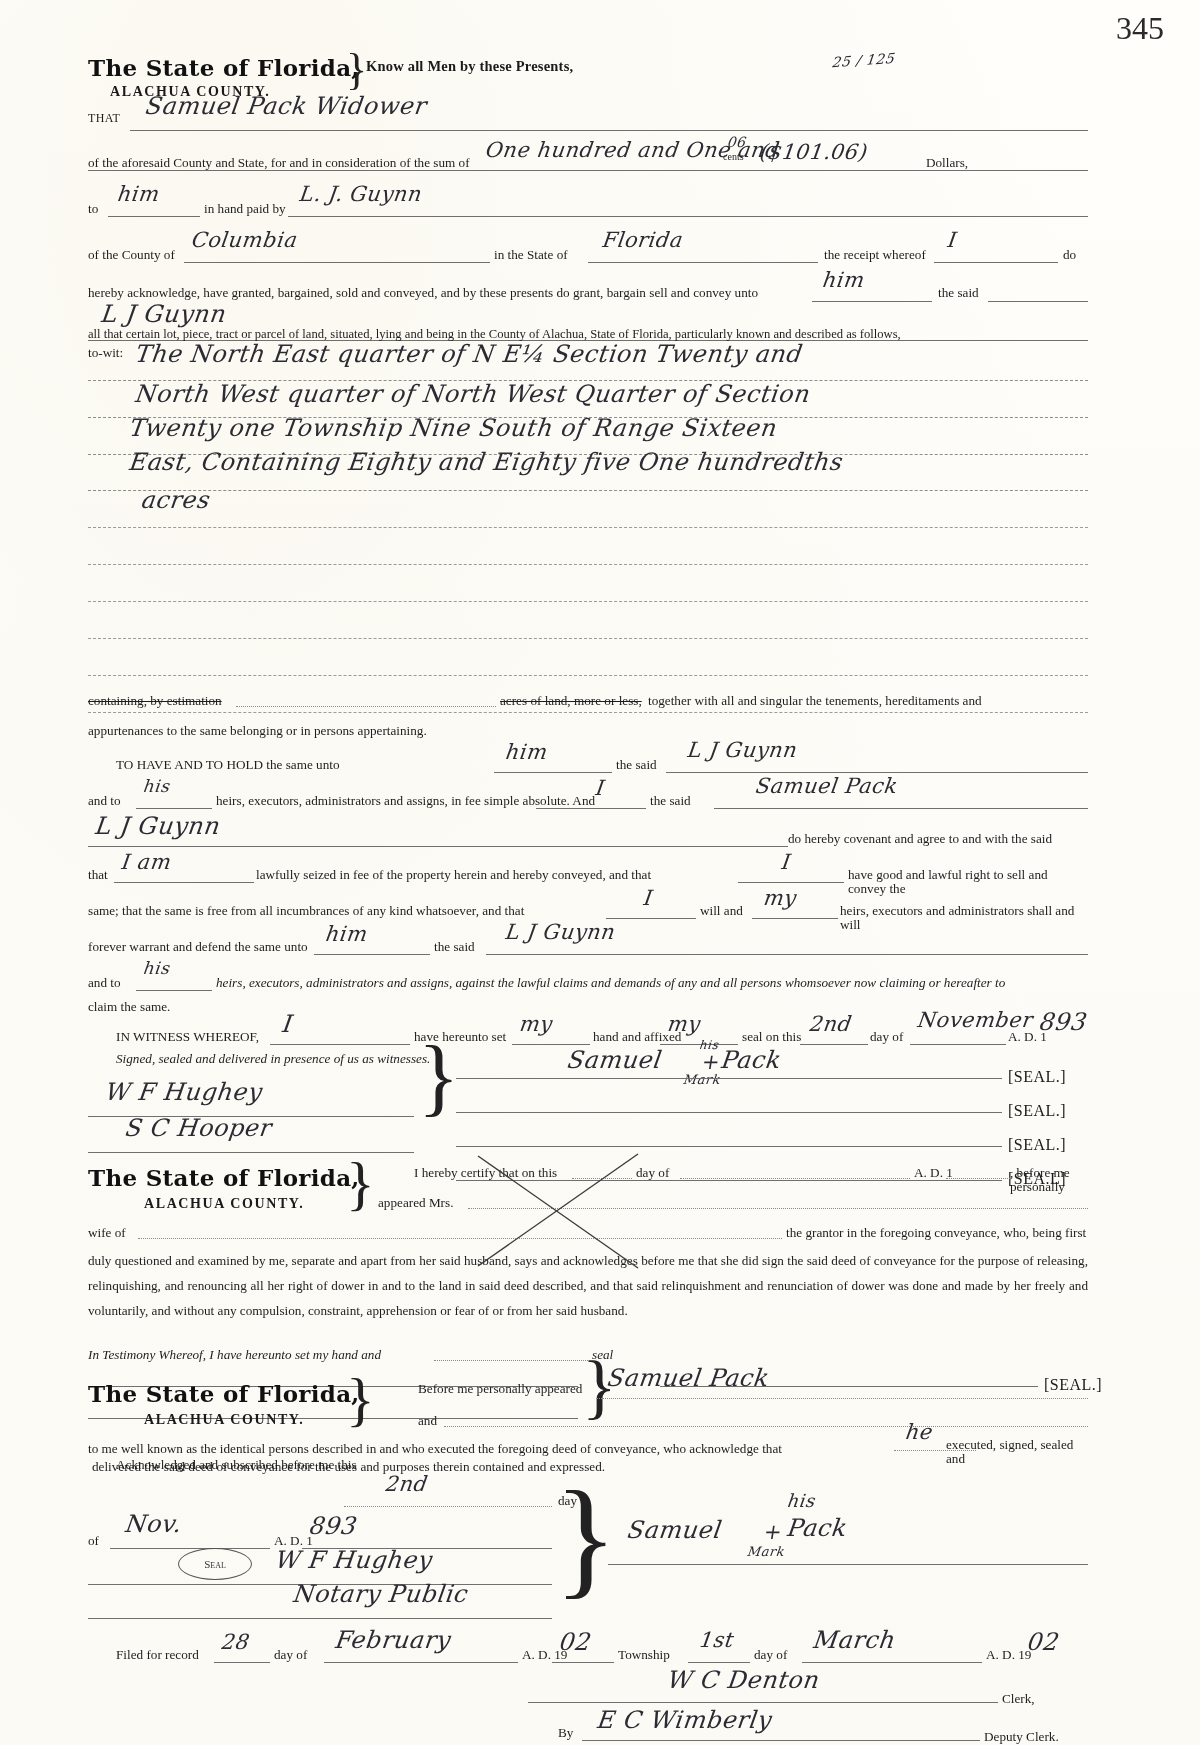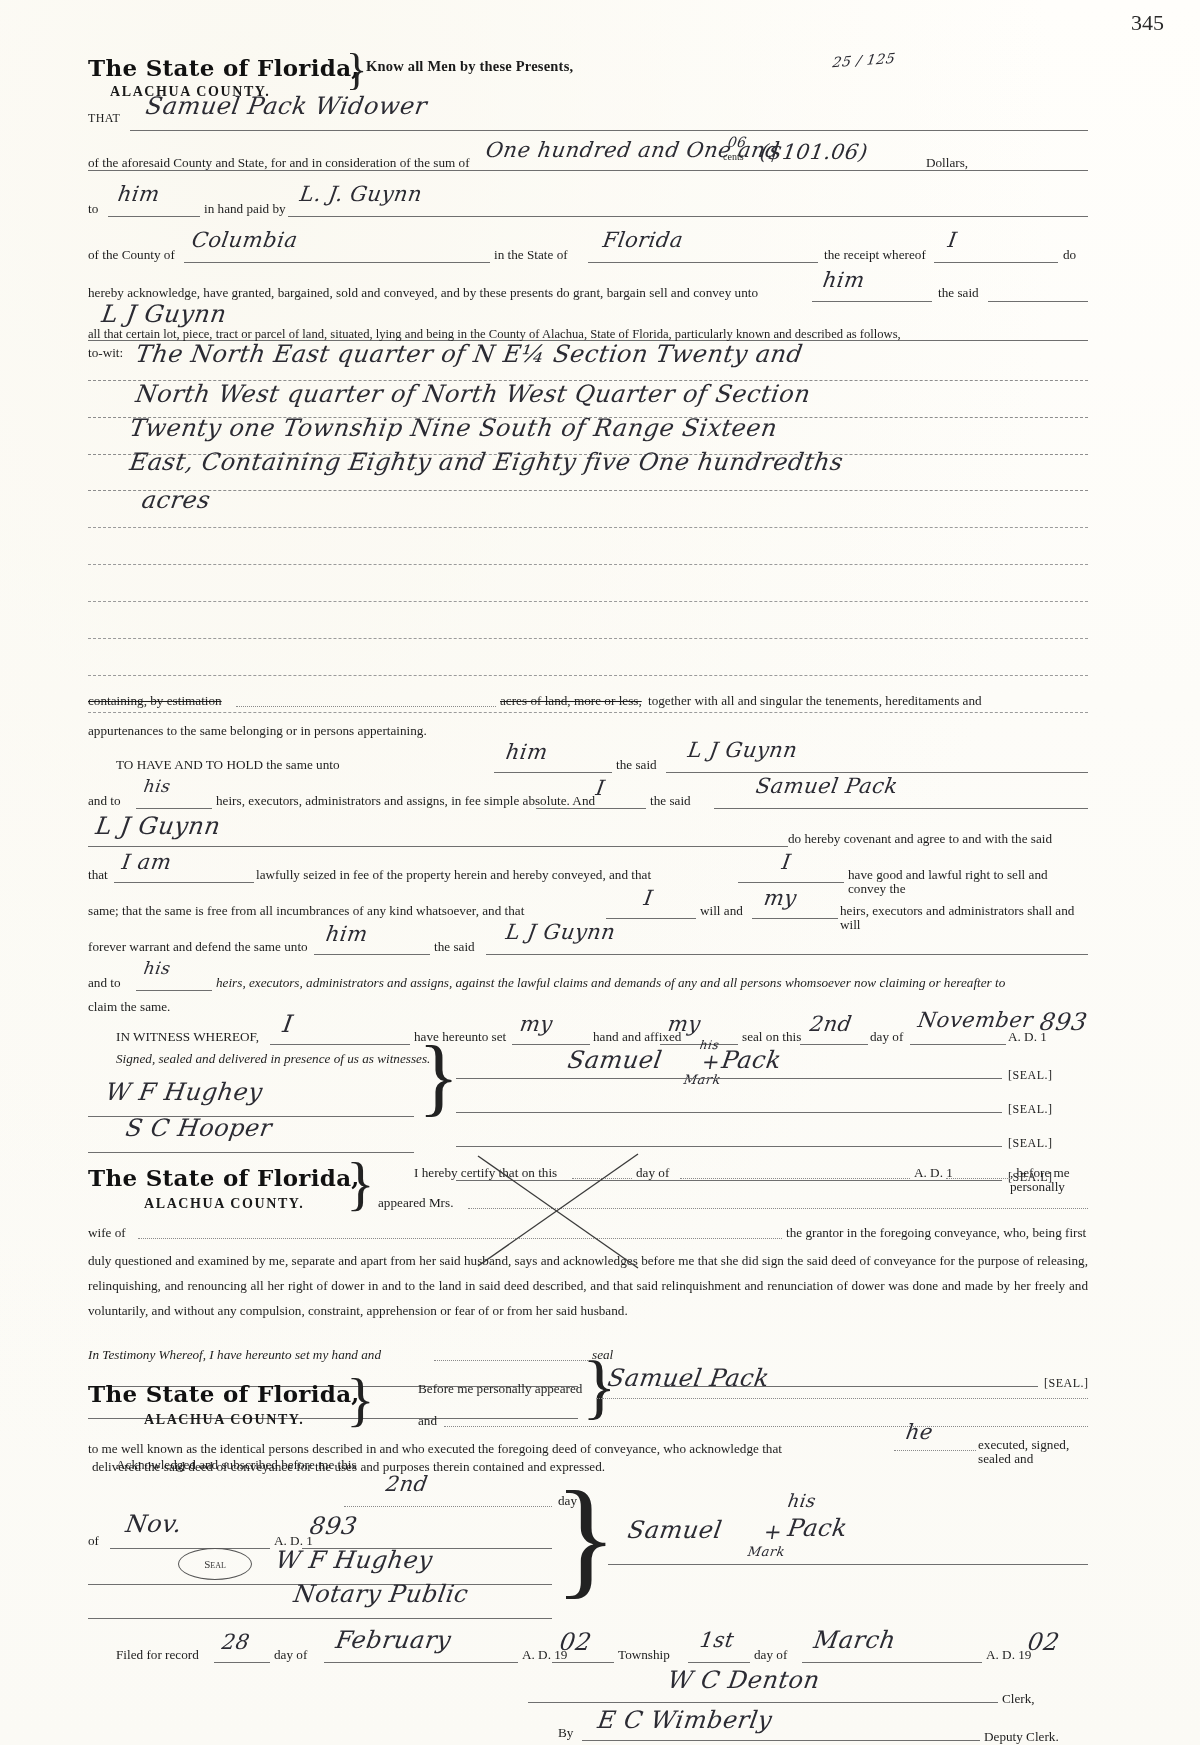--- a/index.html
+++ b/index.html
@@ -25,21 +25,21 @@
     background:
       radial-gradient(ellipse at 20% 10%, rgba(250,248,240,0.9), rgba(255,255,255,0) 60%),
       linear-gradient(180deg, #fffefb 0%, #fdfcf8 40%, #fbfaf5 100%);
     pointer-events: none;
   }
   .page-number {
     position: absolute;
     top: 10px;
     right: 36px;
     font-family: "Liberation Serif", serif;
-    font-size: 22px;
+    font-size: 32px;
     color: #2a2a2a;
   }
   .doc {
     position: absolute;
     left: 88px;
     top: 46px;
     width: 1000px;
   }
   
   .pt {  
@@ -95,21 +95,21 @@
     font-family: "Liberation Serif", serif;
     color: #222;
     line-height: 1;
   }
   .strike {
     text-decoration: line-through;
     text-decoration-thickness: 1px;
   }
   .seal-tag {
     font-family: "Liberation Serif", serif;
-    font-size: 12px;
+    font-size: 16px;
     letter-spacing: 0.5px;
   }
   .smallcaps {
     font-variant: small-caps;
   }
   .ital { font-style: italic; }
   .body-text {
     position: absolute;
     font-family: "Liberation Serif", serif;
     font-size: 13.2px;
@@ -349,21 +349,21 @@
     <div class="abs pt" style="left:330px; top:1336px;">Before me personally appeared</div>
     <div class="abs hw lg" style="left:520px; top:1318px;">Samuel Pack</div>
     <div class="rule dotted" style="left:508px; top:1352px; width:492px;"></div>
 
     <div class="abs pt" style="left:330px; top:1368px;">and</div>
     <div class="rule dotted" style="left:356px; top:1380px; width:644px;"></div>
 
     <div class="abs pt" style="left:0; top:1392px; width:1000px; line-height:21px;">to me well known as the identical persons described in and who executed the foregoing deed of conveyance, who acknowledge that</div>
     <div class="abs hw" style="left:818px; top:1374px;">he</div>
     <div class="rule dotted" style="left:806px; top:1404px; width:82px;"></div>
-    <div class="abs pt" style="left:890px; top:1392px;">executed, signed, sealed and</div>
+    <div class="abs pt" style="left:858px; top:1392px;">executed, signed, sealed and</div>
     <div class="abs pt" style="left:4px; top:1414px;">delivered the said deed of conveyance for the uses and purposes therein contained and expressed.</div>
 
     <div class="abs pt" style="left:28px; top:1388px;margin-top:24px;">Acknowledged and subscribed before me this</div>
     <div class="abs hw" style="left:298px; top:1426px;">2nd</div>
     <div class="rule dotted" style="left:256px; top:1460px; width:208px;"></div>
     <div class="abs pt" style="left:470px; top:1448px;">day</div>
 
     <div class="abs pt" style="left:0; top:1488px;">of</div>
     <div class="abs hw lg" style="left:38px; top:1464px;">Nov.</div>
     <div class="rule" style="left:22px; top:1502px; width:160px;"></div>

